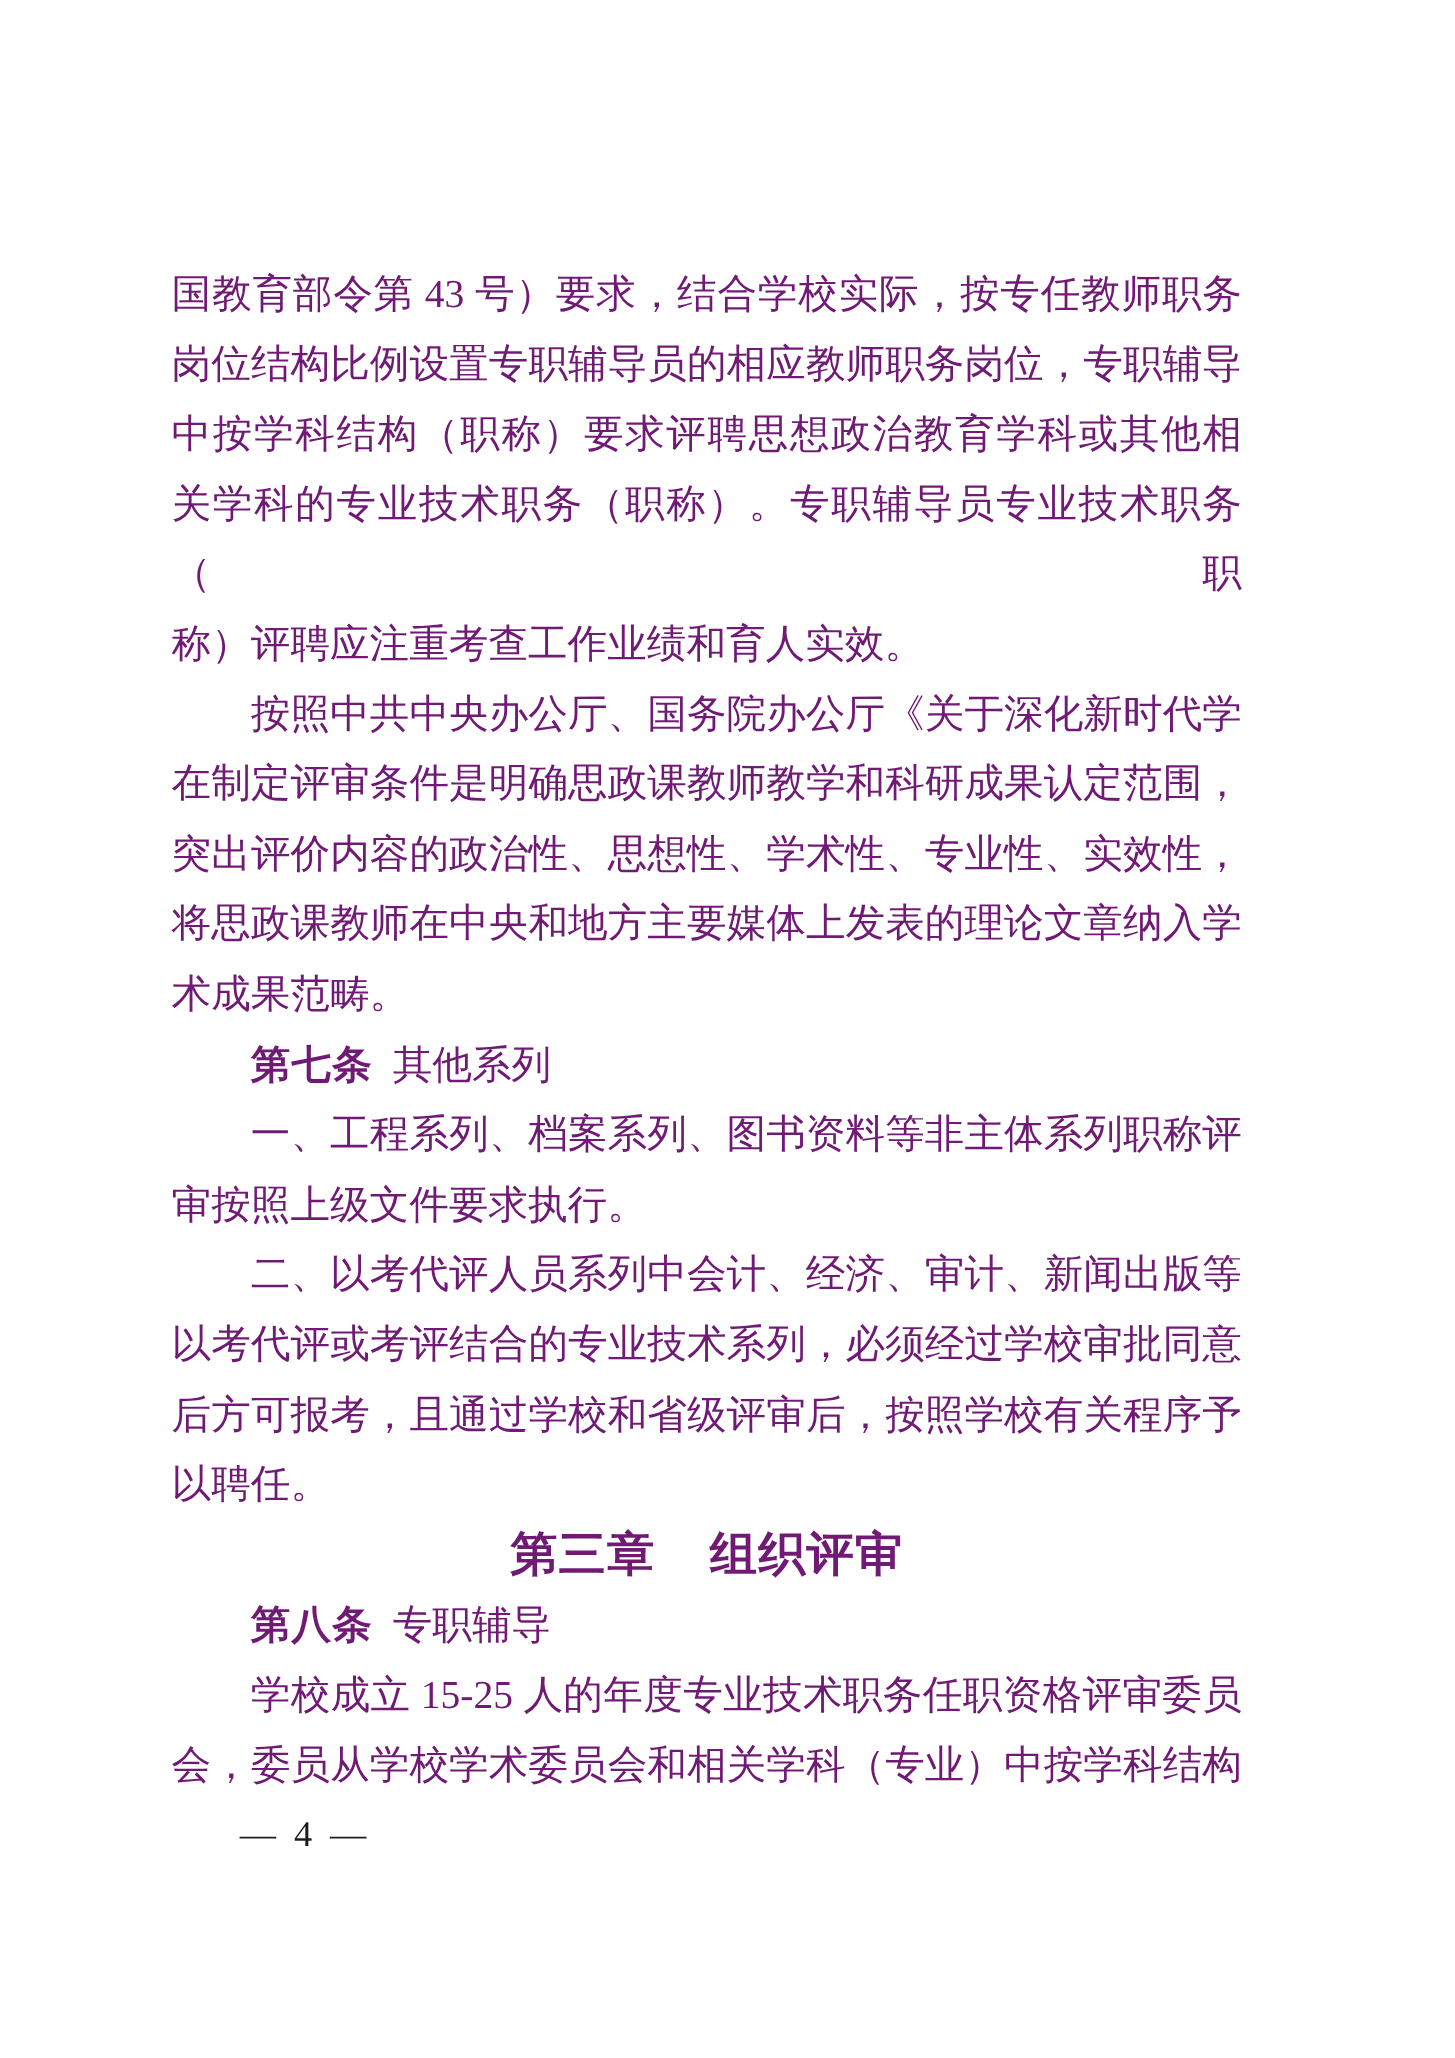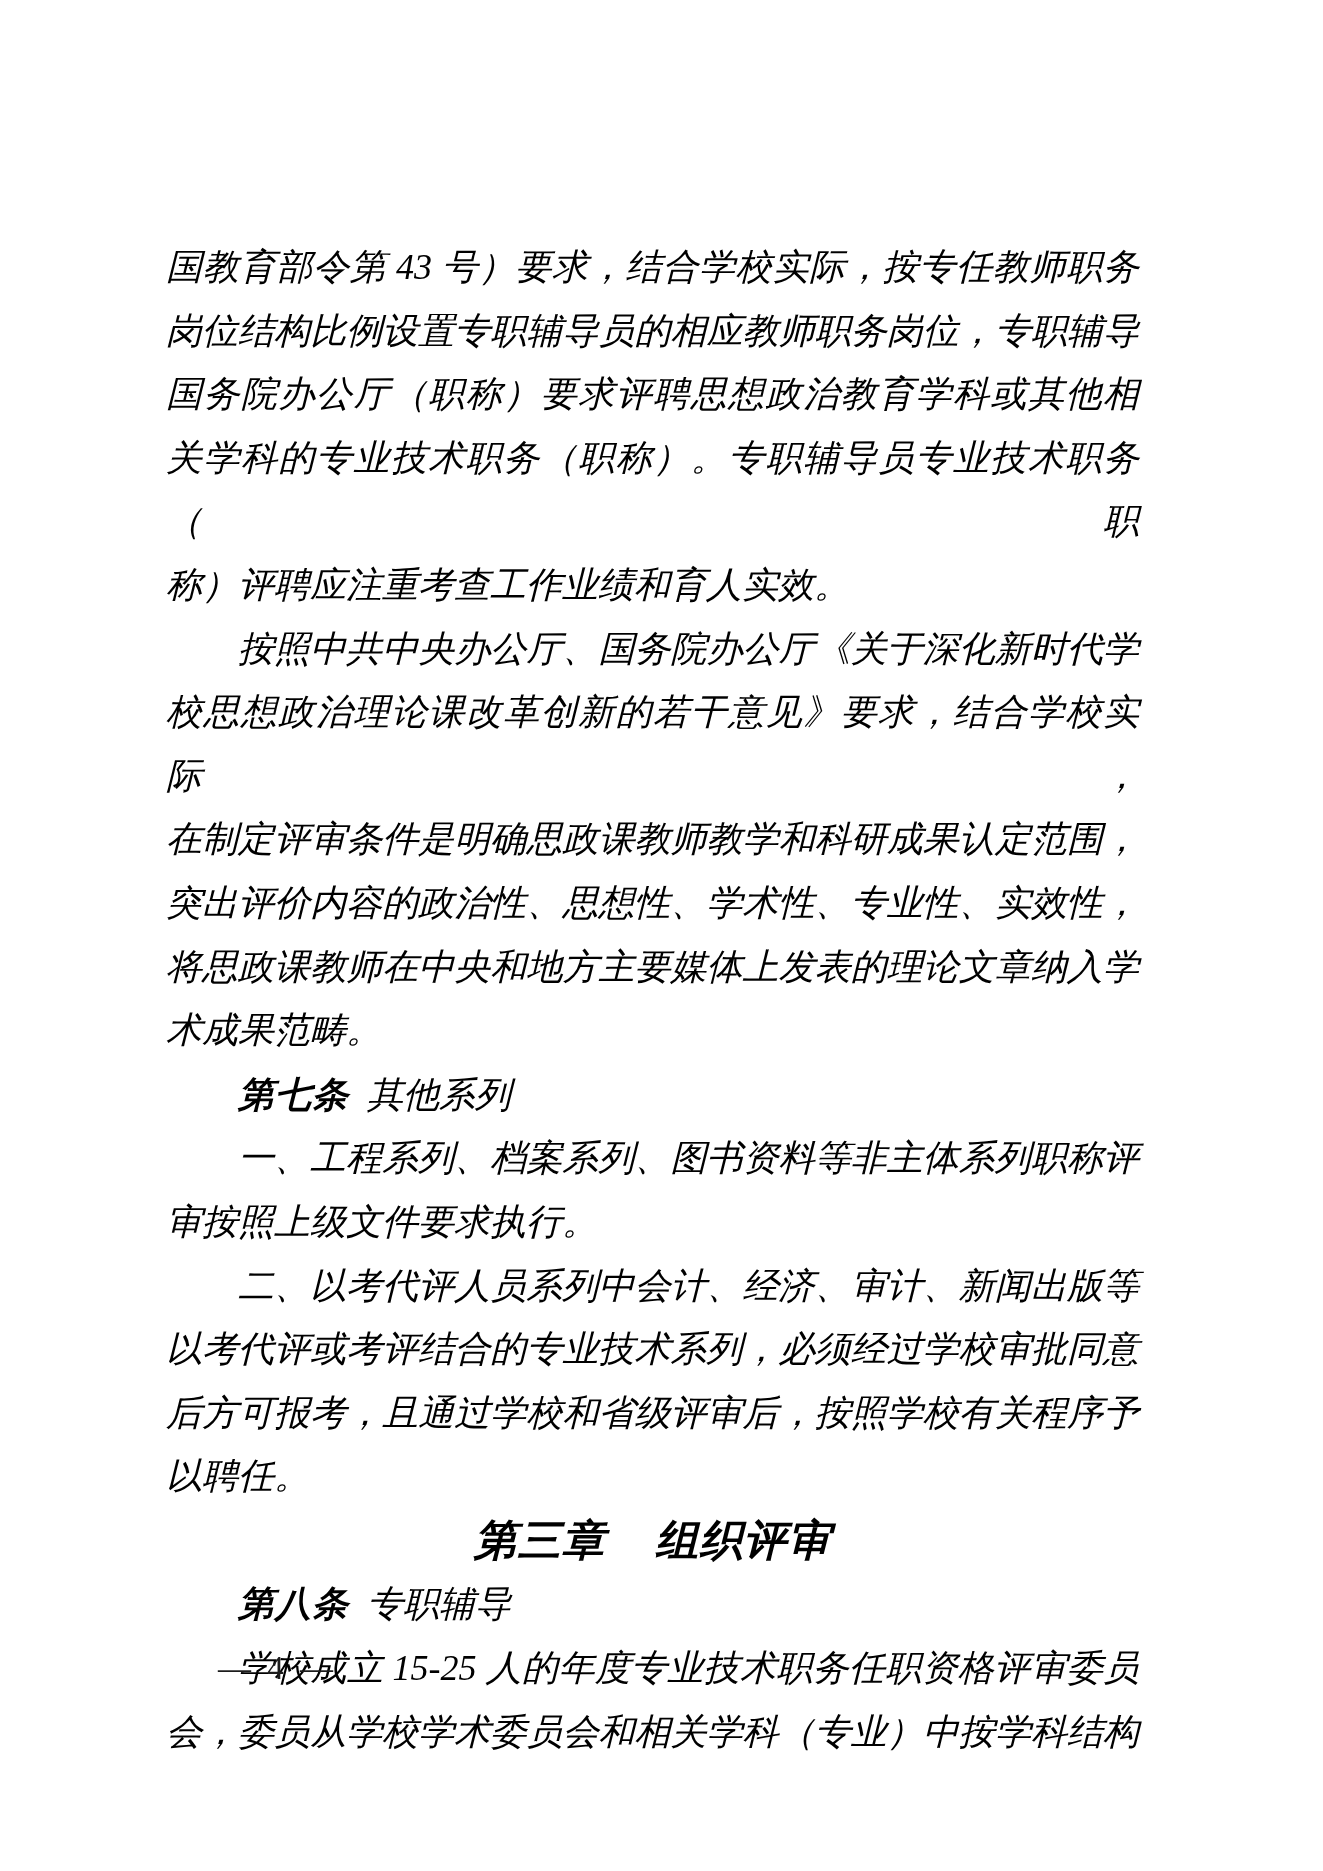--- a/index.html
+++ b/index.html
@@ -9,27 +9,26 @@
   }
   .page {
     position: relative;
     width: 1323px;
     height: 1871px;
     background: #ffffff;
     overflow: hidden;
   }
   .content {
     position: absolute;
-    left: 166px;
+    left: 156px;
     top: 236px;
     width: 973px;
     font-size: 36px;
     line-height: 63.6px;
-    color: #000000;
-    font-style: italic;
+    color: #701a75;
   }
   .line {
     white-space: pre-wrap;
     text-align: center;
     text-align-last: left;
   }
   .line.fill {
     text-align: justify;
     text-align-last: justify;
     text-justify: inter-character;
@@ -66,25 +65,24 @@
     white-space: pre;
   }
 </style>
 </head>
 <body>
 
 <div class="page">
   <div class="content">
       <div class="line fill"><span>国教育部令第 43 号）要求，结合学校实际，按专任教师职务</span></div>
       <div class="line fill"><span>岗位结构比例设置专职辅导员的相应教师职务岗位，专职辅导</span></div>
-      <div class="line fill"><span>国务院办公厅（职称）要求评聘思想政治教育学科或其他相</span></div>
+      <div class="line fill"><span>中按学科结构（职称）要求评聘思想政治教育学科或其他相</span></div>
       <div class="line fill"><span>关学科的专业技术职务（职称）。专职辅导员专业技术职务（职</span></div>
       <div class="line"><span>称）评聘应注重考查工作业绩和育人实效。</span></div>
       <div class="line indent fill"><span>按照中共中央办公厅、国务院办公厅《关于深化新时代学</span></div>
-      <div class="line fill"><span>校思想政治理论课改革创新的若干意见》要求，结合学校实际，</span></div>
       <div class="line fill"><span>在制定评审条件是明确思政课教师教学和科研成果认定范围，</span></div>
       <div class="line fill"><span>突出评价内容的政治性、思想性、学术性、专业性、实效性，</span></div>
       <div class="line fill"><span>将思政课教师在中央和地方主要媒体上发表的理论文章纳入学</span></div>
       <div class="line"><span>术成果范畴。</span></div>
       <div class="line indent"><span class="article-label">第七条</span><span>其他系列</span></div>
       <div class="line indent fill"><span>一、工程系列、档案系列、图书资料等非主体系列职称评</span></div>
       <div class="line"><span>审按照上级文件要求执行。</span></div>
       <div class="line indent fill"><span>二、以考代评人员系列中会计、经济、审计、新闻出版等</span></div>
       <div class="line fill"><span>以考代评或考评结合的专业技术系列，必须经过学校审批同意</span></div>
       <div class="line fill"><span>后方可报考，且通过学校和省级评审后，按照学校有关程序予</span></div>

